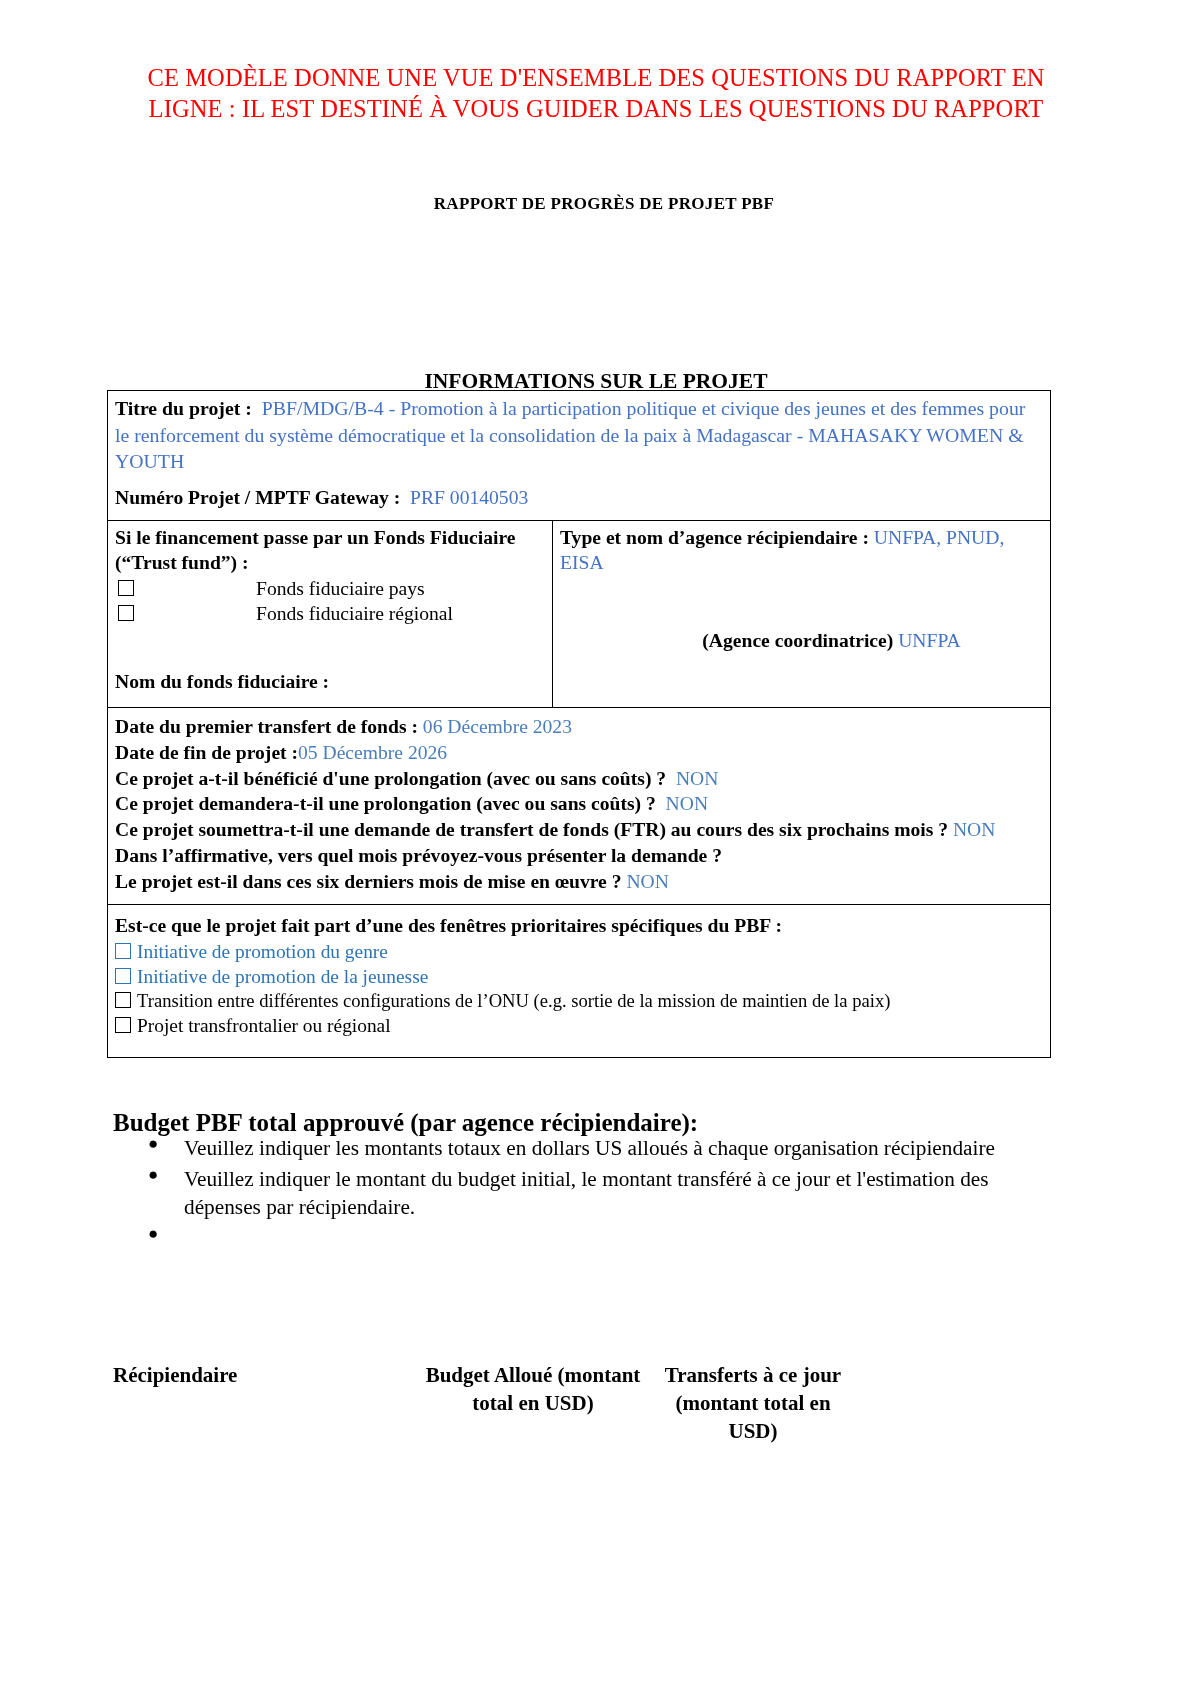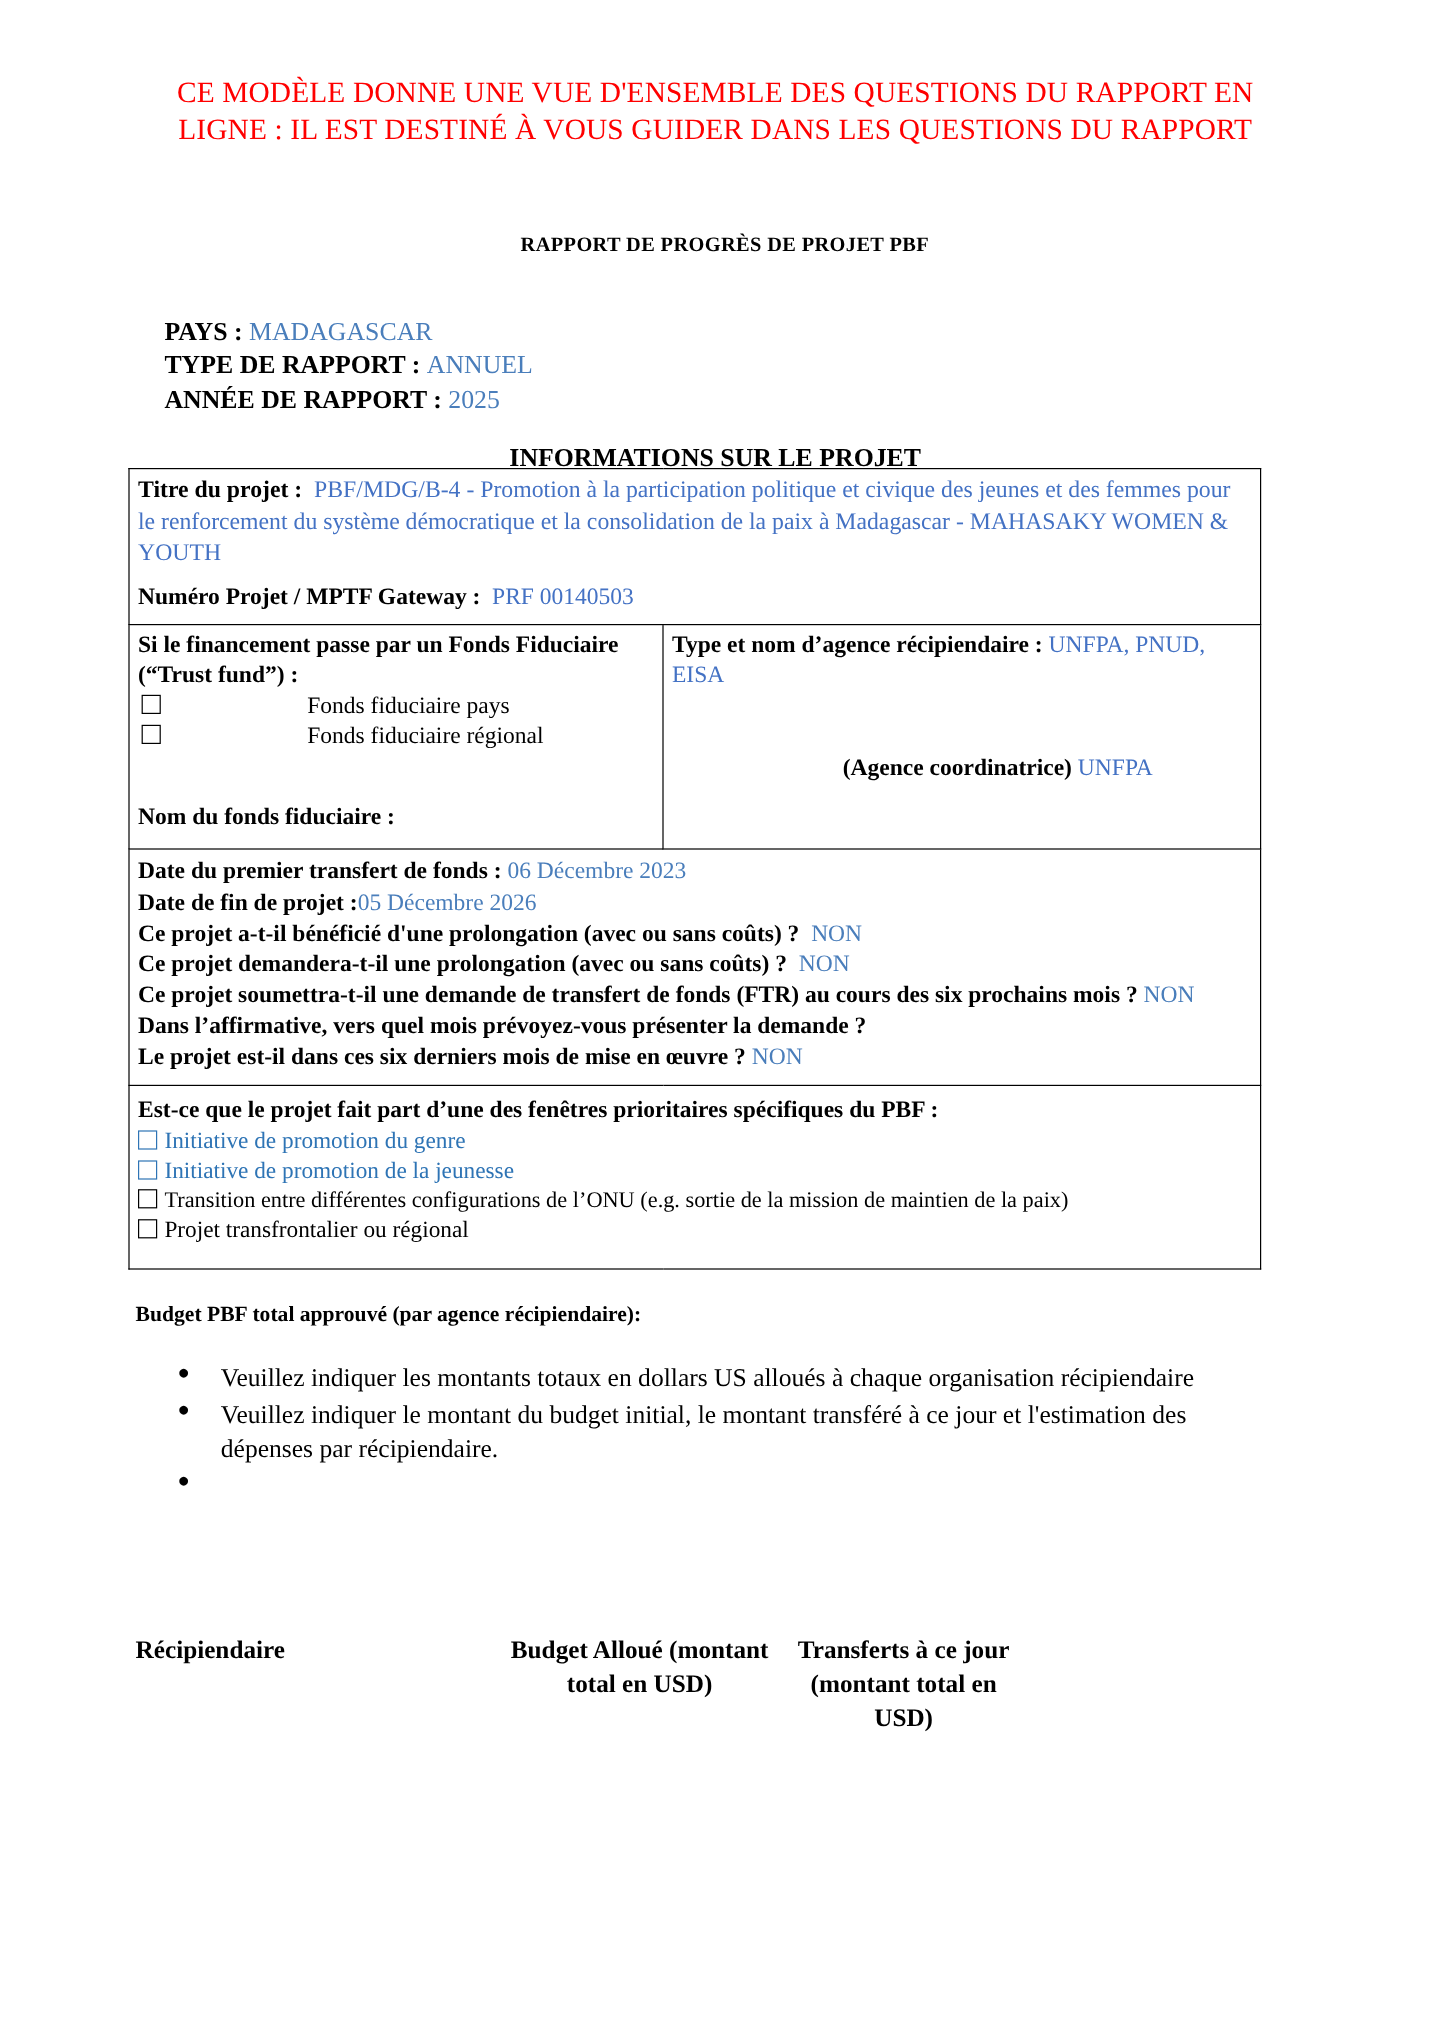--- a/index.html
+++ b/index.html
@@ -77,22 +77,22 @@
   .agency-coord { margin-top:52px; text-align:center; padding-left:60px; }
 
   .dates td { line-height:1.315; padding-top:6px; padding-bottom:10px; }
   .windows td { line-height:1.30; padding-top:8px; padding-bottom:18px; }
   .win-item { font-size:19.4px; }
   .win-item.bluetxt { color:#2e74b5; }
   .win-small { font-size:18.6px; }
 
   
   .budget-head {
-    position:absolute; left:113px; top:1085px;
-    font-weight:bold; font-size:18px;
+    position:absolute; left:113px; top:1109px;
+    font-weight:bold; font-size:25px;
   }
   .bullets {
     position:absolute; left:118px; top:1134px; width:930px;
     font-size:21.3px; line-height:1.34;
     margin:0; padding:0; list-style:none;
   }
   .bullets li {
     position:relative; padding-left:66px; margin-bottom:2px;
   }
   .bullets li .dot {
@@ -115,25 +115,20 @@
 
 <div class="page">
 
   <div class="banner">
     <div>CE MODÈLE DONNE UNE VUE D'ENSEMBLE DES QUESTIONS DU RAPPORT EN</div>
     <div>LIGNE : IL EST DESTINÉ À VOUS GUIDER DANS LES QUESTIONS DU RAPPORT</div>
   </div>
 
   <div class="doc-title">RAPPORT DE PROGRÈS DE PROJET PBF</div>
 
-  <div class="meta">
-    <div><span class="lbl">PAYS : </span><span class="blue2">MADAGASCAR</span></div>
-    <div><span class="lbl">TYPE DE RAPPORT : </span><span class="blue2">ANNUEL</span></div>
-    <div><span class="lbl">ANNÉE DE RAPPORT : </span><span class="blue2">2025</span></div>
-  </div>
 
   <div class="sect-head">INFORMATIONS SUR LE PROJET</div>
 
   <table class="tbl">
     <tbody>
         <tr>
       <td colspan="2" class="titleblk">
         <div class="cell-title"><span class="b">Titre du projet :</span>&nbsp;&nbsp;<span class="blue">PBF/MDG/B-4 - Promotion à la participation politique et civique des jeunes et des femmes pour le renforcement du système démocratique et la consolidation de la paix à Madagascar - MAHASAKY WOMEN &amp; YOUTH</span></div>
         <div class="numblk"><span class="b">Numéro Projet / MPTF Gateway :</span>&nbsp;&nbsp;<span class="blue">PRF 00140503</span></div>
       </td>

